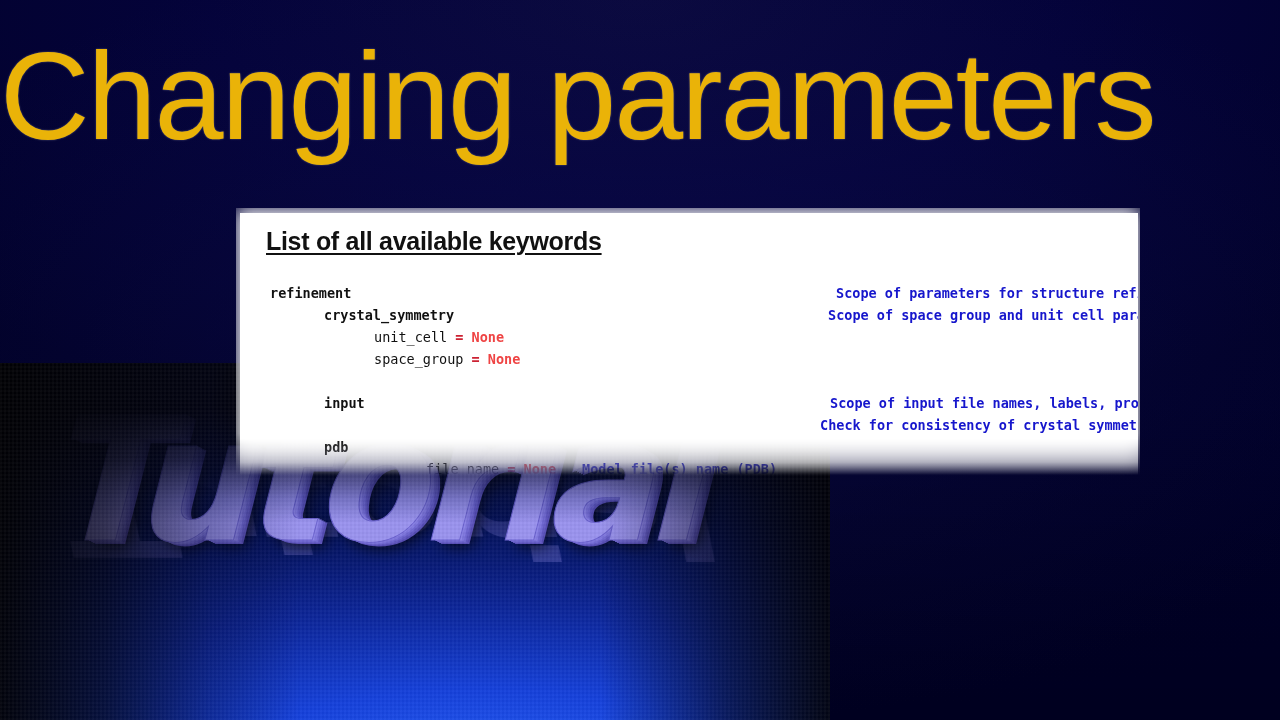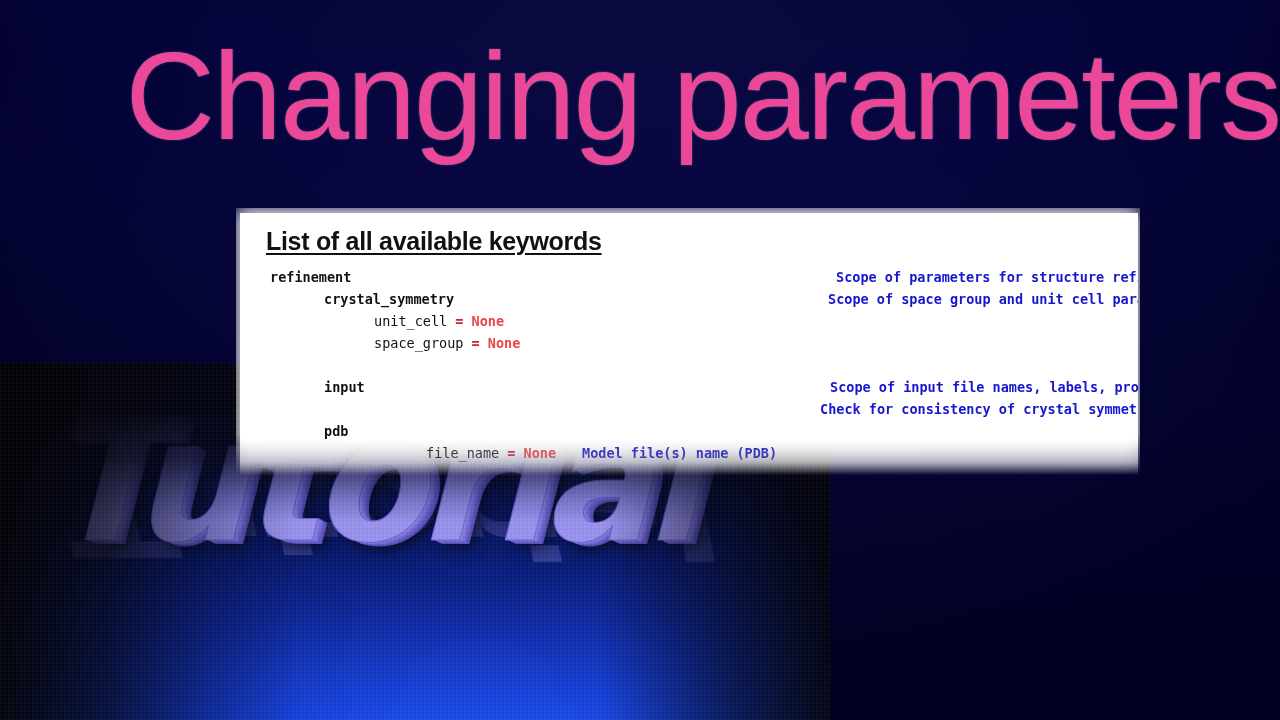--- a/index.html
+++ b/index.html
@@ -30,22 +30,22 @@
       linear-gradient(to bottom, rgba(0,0,0,0) 55%, rgba(0,0,0,0.25) 100%),
       radial-gradient(90% 80% at 50% 45%, rgba(14,14,78,0.55) 0%, rgba(0,0,0,0) 70%);
   }
 
   
   .title {
     position: absolute;
     left: 0;
     top: 26px;
     width: 1280px;
-    text-align: right;
-    color: #ec4899;
+    text-align: left;
+    color: #eab308;
     font-family: "Liberation Sans", sans-serif;
     font-size: 124px;
     line-height: 140px;
     font-weight: 400;
     letter-spacing: -2px;
     white-space: nowrap;
     text-shadow: 0 0 2px rgba(255,255,255,0.35);
   }
 
   
@@ -180,21 +180,21 @@
     color: #111111;
     text-decoration: underline;
     text-underline-offset: 3px;
     letter-spacing: -0.3px;
     white-space: nowrap;
     text-align: center;
   }
   .kw-list {
     position: absolute;
     left: 0;
-    top: 56px;
+    top: 72px;
     width: 898px;
   }
   .kw-row {
     position: relative;
     height: 22px;
     font-family: "DejaVu Sans Mono", monospace;
     font-size: 13.5px;
     white-space: nowrap;
   }
   .kw-name {

